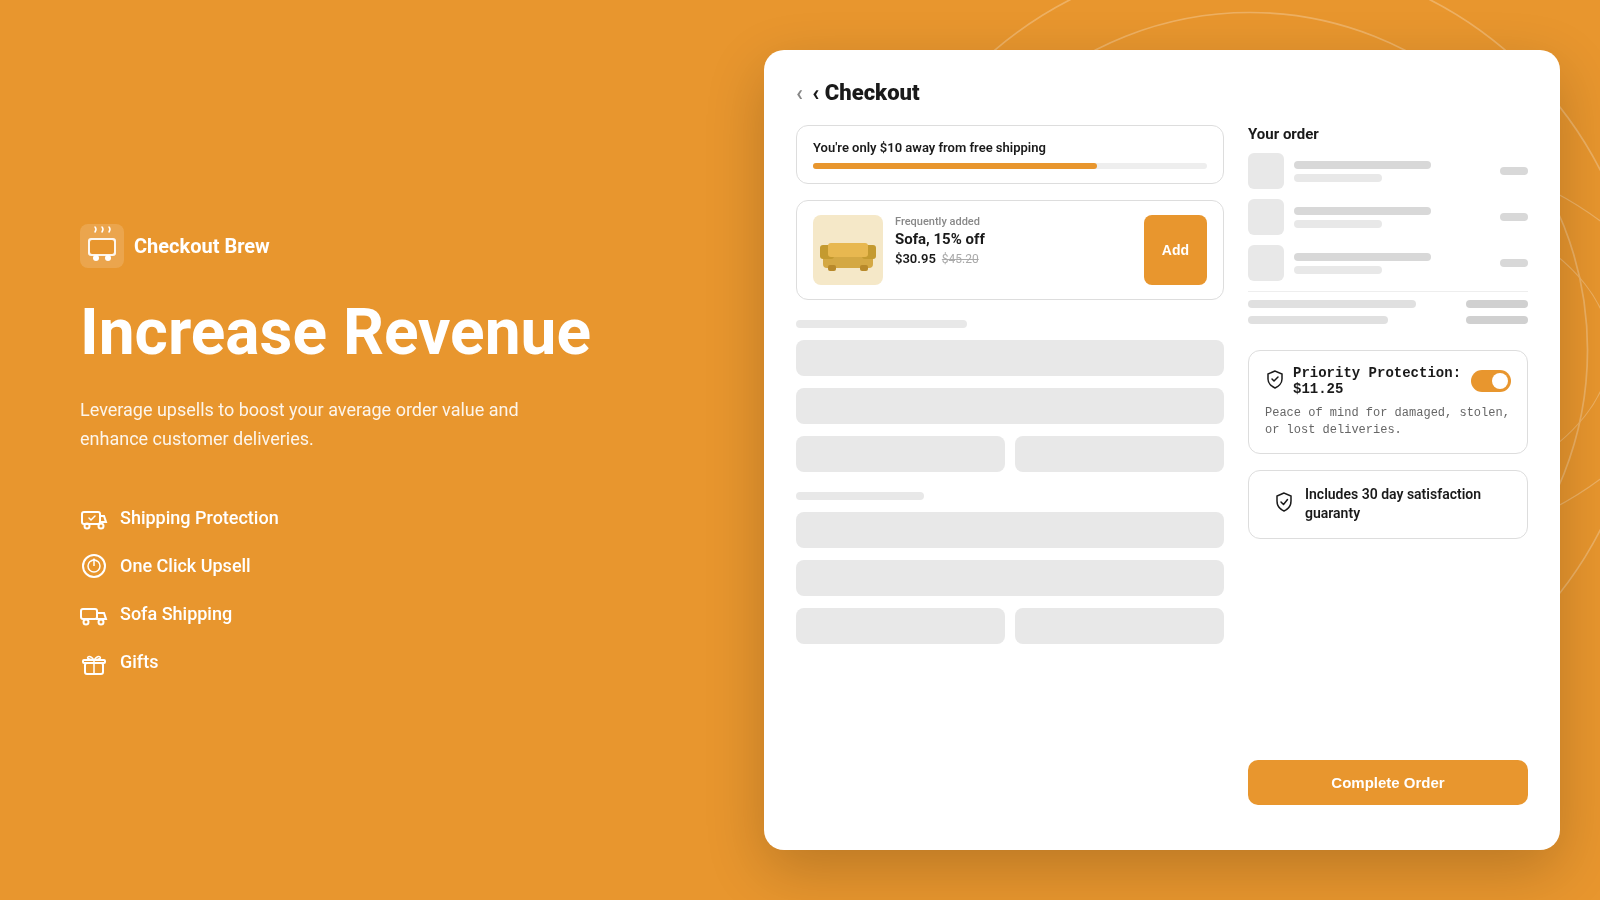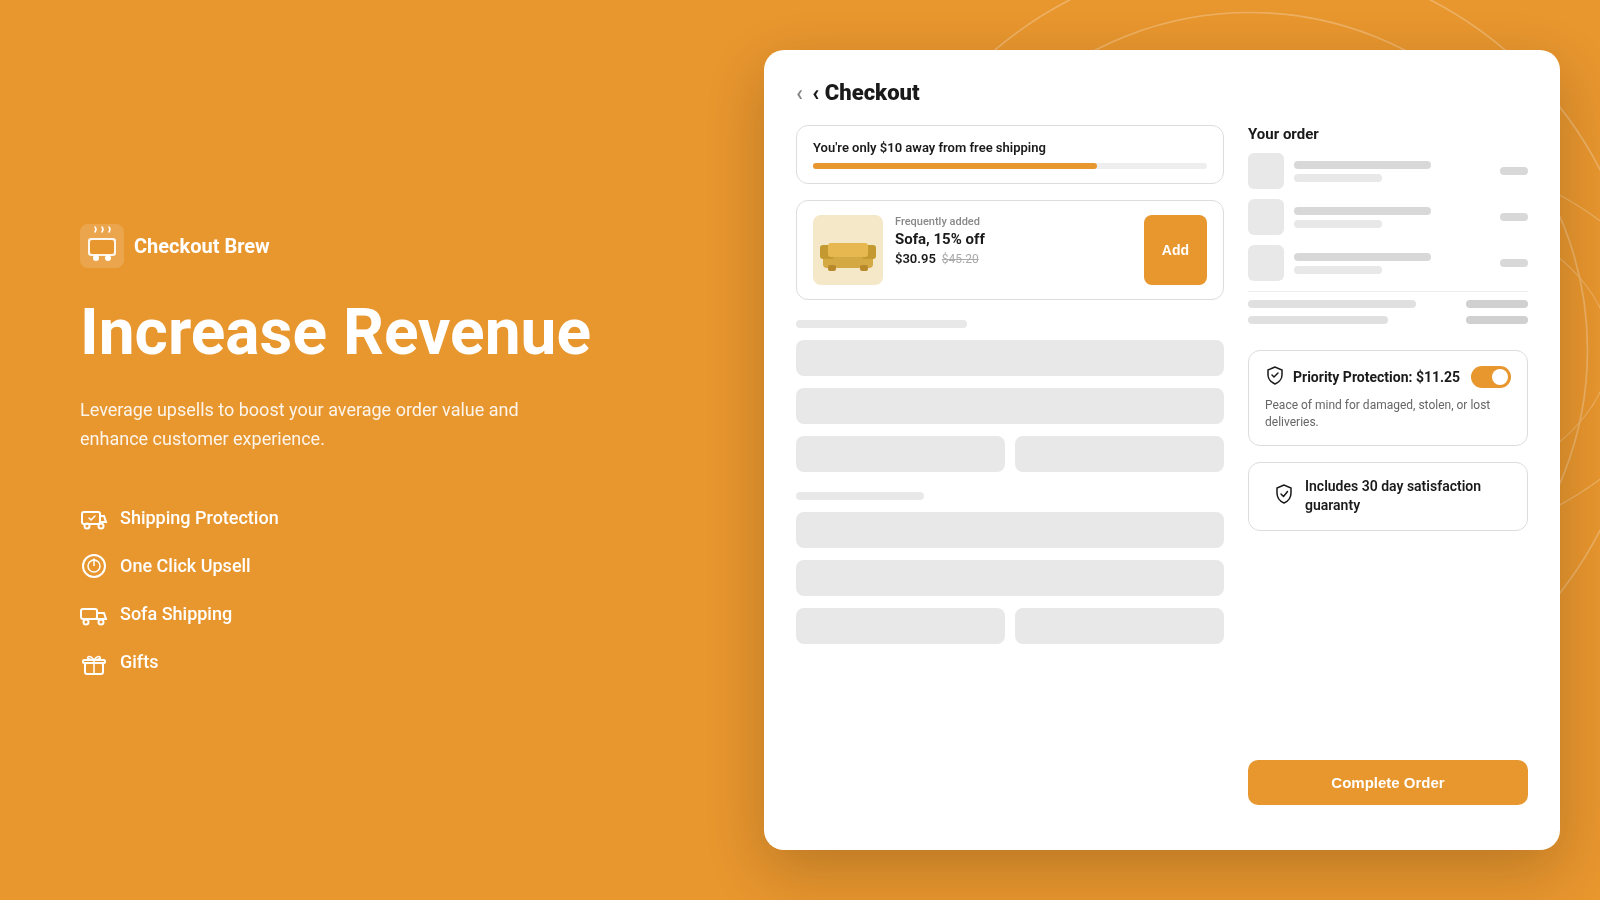--- a/index.html
+++ b/index.html
@@ -319,20 +319,21 @@
       background: #eee;
       margin: 8px 0;
     }
 
     
     .protection-widget {
       border: 1.5px solid #ddd;
       border-radius: 12px;
       padding: 14px 16px;
       background: #fff;
+      font-family: Liberation Mono, monospace;
     }
 
     .protection-header {
       display: flex;
       align-items: center;
       justify-content: space-between;
       margin-bottom: 8px;
     }
 
     .protection-title-row {
@@ -464,21 +465,21 @@
         <circle cx="28" cy="34" r="3" fill="white"></circle>
       </svg>
     </div>
     <span class="logo-text">Checkout Brew</span>
   </div>
 
   <h1 class="main-headline">
     <span>Increase Revenue</span><br>
   </h1>
 
-  <p class="sub-text">Leverage upsells to boost your average order value and enhance customer experience.</p>
+  <p class="sub-text">Leverage upsells to boost your average order value and enhance customer deliveries.</p>
 
   <div class="features-list">
 
     <div class="feature-item">
       <div class="feature-icon">
         <svg viewBox="0 0 28 28" fill="none" xmlns="http://www.w3.org/2000/svg">
           <rect x="2" y="8" width="18" height="12" rx="2" stroke="white" stroke-width="2"></rect>
           <path d="M20 12h4l2 6H20V12z" stroke="white" stroke-width="2"></path>
           <circle cx="7" cy="22" r="2.5" stroke="white" stroke-width="2"></circle>
           <circle cx="21" cy="22" r="2.5" stroke="white" stroke-width="2"></circle>

